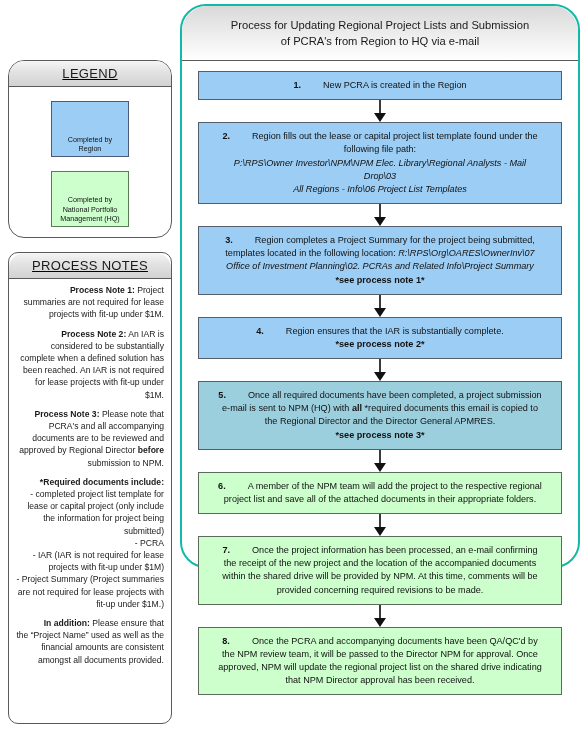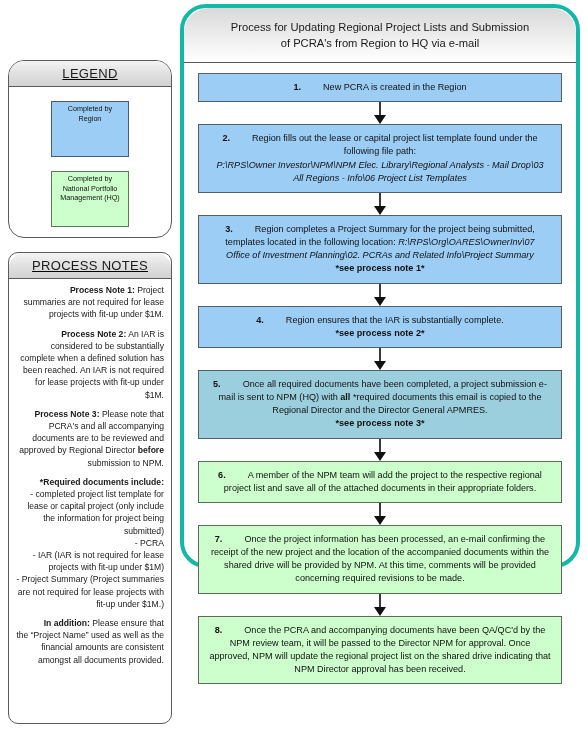--- a/index.html
+++ b/index.html
@@ -43,21 +43,21 @@
 
   
   #legend { left: 8px; top: 60px; width: 164px; height: 178px; }
   #legend .panel-body {
     display: flex; flex-direction: column; align-items: center;
     padding-top: 14px; gap: 14px;
   }
   .legend-swatch {
     width: 78px;
     border: 1px solid #4a5a78;
-    display: flex; align-items: flex-start; justify-content: center;
+    display: flex; align-items: flex-end; justify-content: center;
     text-align: center;
     font-size: 7.2px;
     line-height: 1.35;
     color: #111;
     padding: 2px 3px;
   }
   .legend-swatch.blue { background: #9CCDF5; height: 56px; }
   .legend-swatch.green { background: #CCFFCC; height: 56px; border-color: #5a7a5a; }
 
   
@@ -71,21 +71,21 @@
   }
   #notes p { margin: 0 0 7px 0; }
   #notes p.indent { text-indent: 14px; }
   #notes p.tight { margin-bottom: 0; }
   #notes b { font-weight: bold; }
 
   
   #flow {
     position: absolute;
     left: 180px; top: 4px; width: 400px; height: 564px;
-    border: 4px solid #14b8a6;
+    border: 2px solid #14b8a6;
     border-radius: 26px;
     background: #ffffff;
   }
   #flow-header {
     height: 55px;
     border-bottom: 1px solid #5a5a5a;
     border-radius: 25px 25px 0 0;
     background: linear-gradient(to bottom, #d9d9d9 0%, #e8e8e8 40%, #f7f7f7 78%, #ffffff 100%);
     display: flex; align-items: center; justify-content: center;
     text-align: center;
@@ -97,21 +97,21 @@
     padding: 0 30px;
   }
   #flow-body {
     padding: 10px 9px 0 9px;
     display: flex; flex-direction: column; align-items: center;
   }
 
   .step {
     width: 364px;
     border: 1px solid #555f6b;
-    padding: 7px 10px;
+    padding: 7px 18px;
     font-size: 9.1px;
     line-height: 1.45;
     color: #111;
     text-align: center;
   }
   .step.blue  { background: #9CCDF5; }
   .step.cyan  { background: #9CCFDE; }
   .step.green { background: #CCFFCC; border-color: #5d6b5d; }
   .step .num { font-weight: bold; }
   .step .gap { display: inline-block; width: 22px; }

